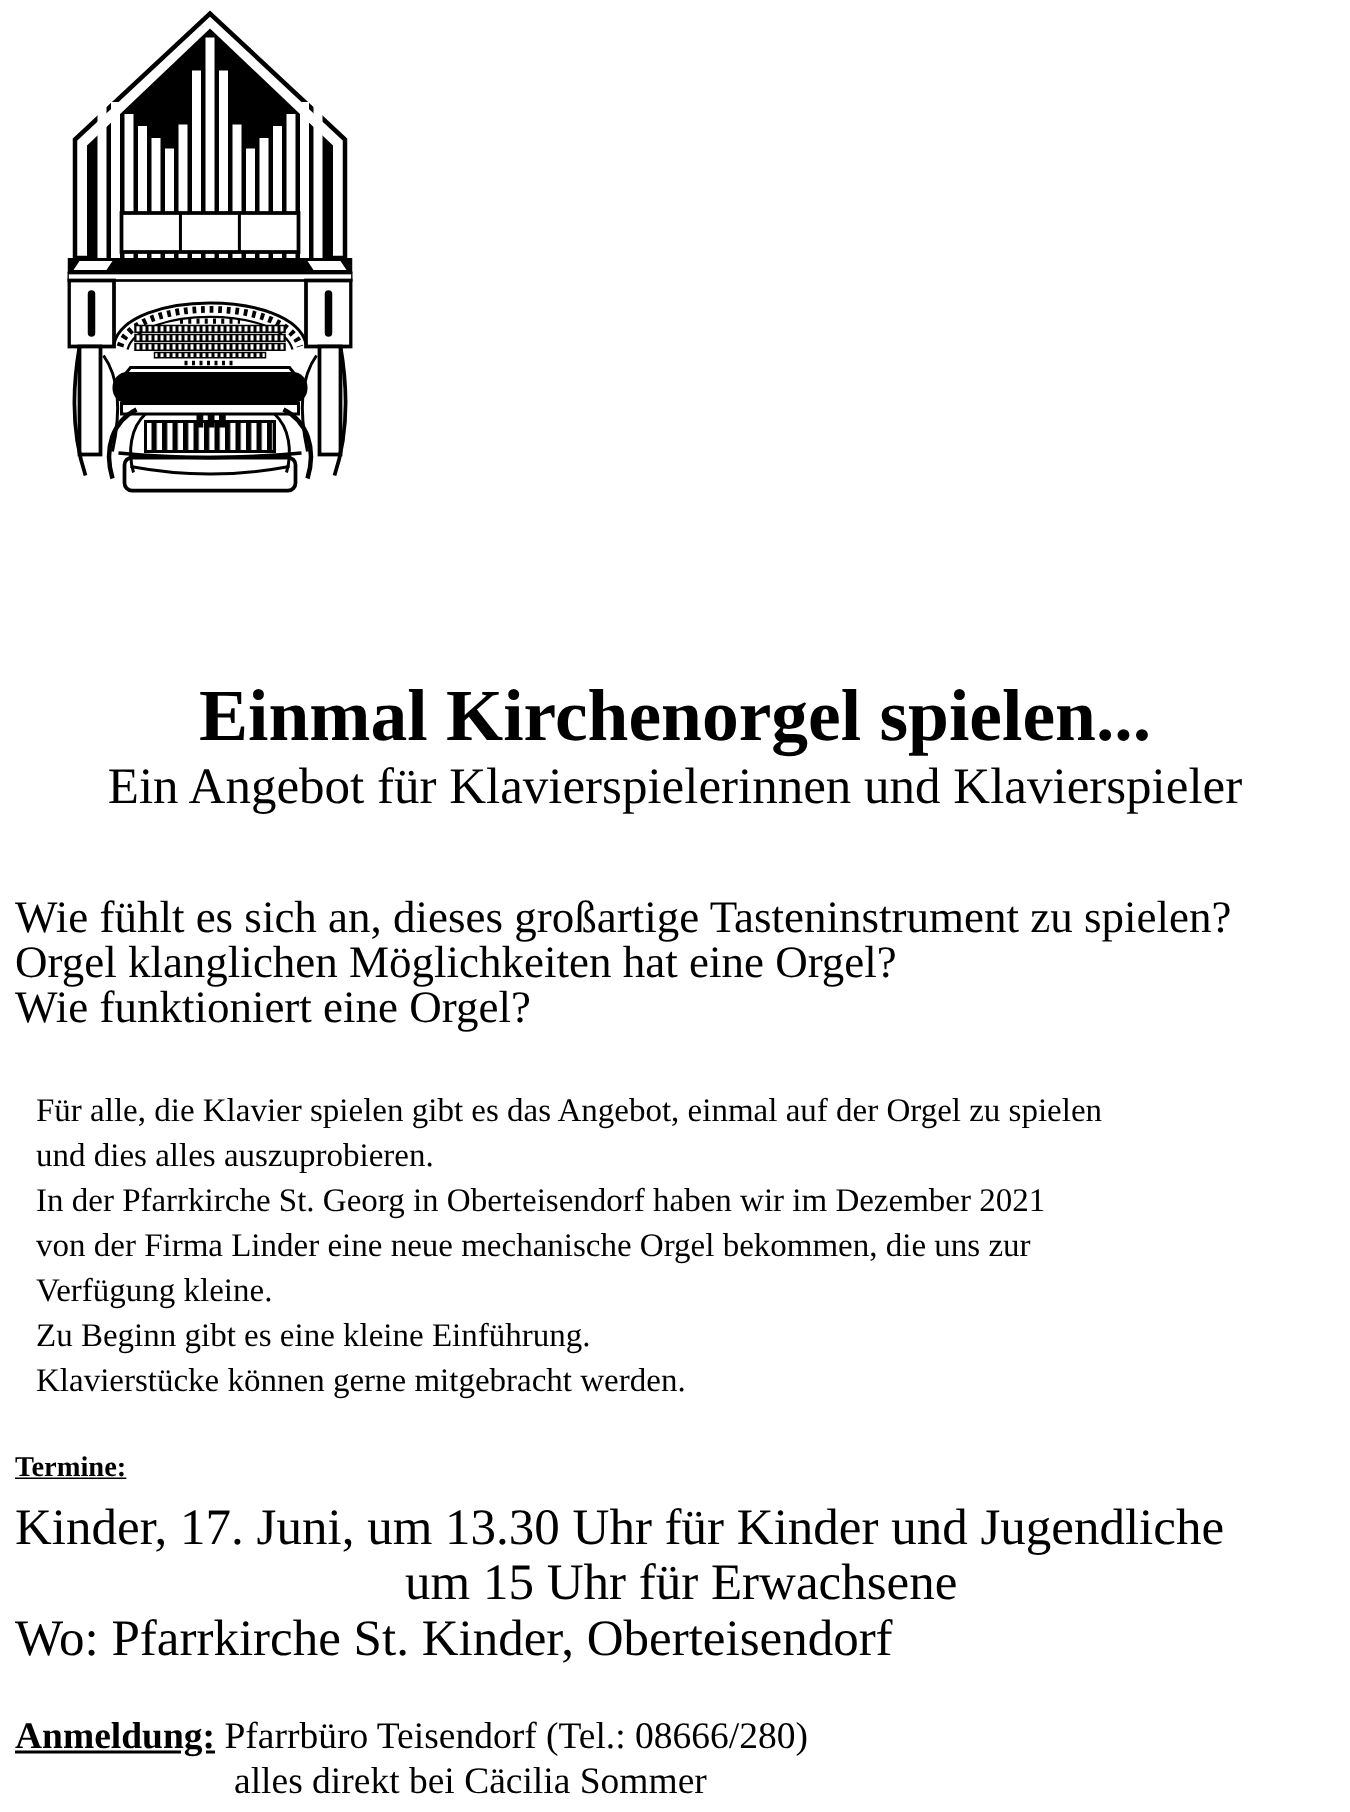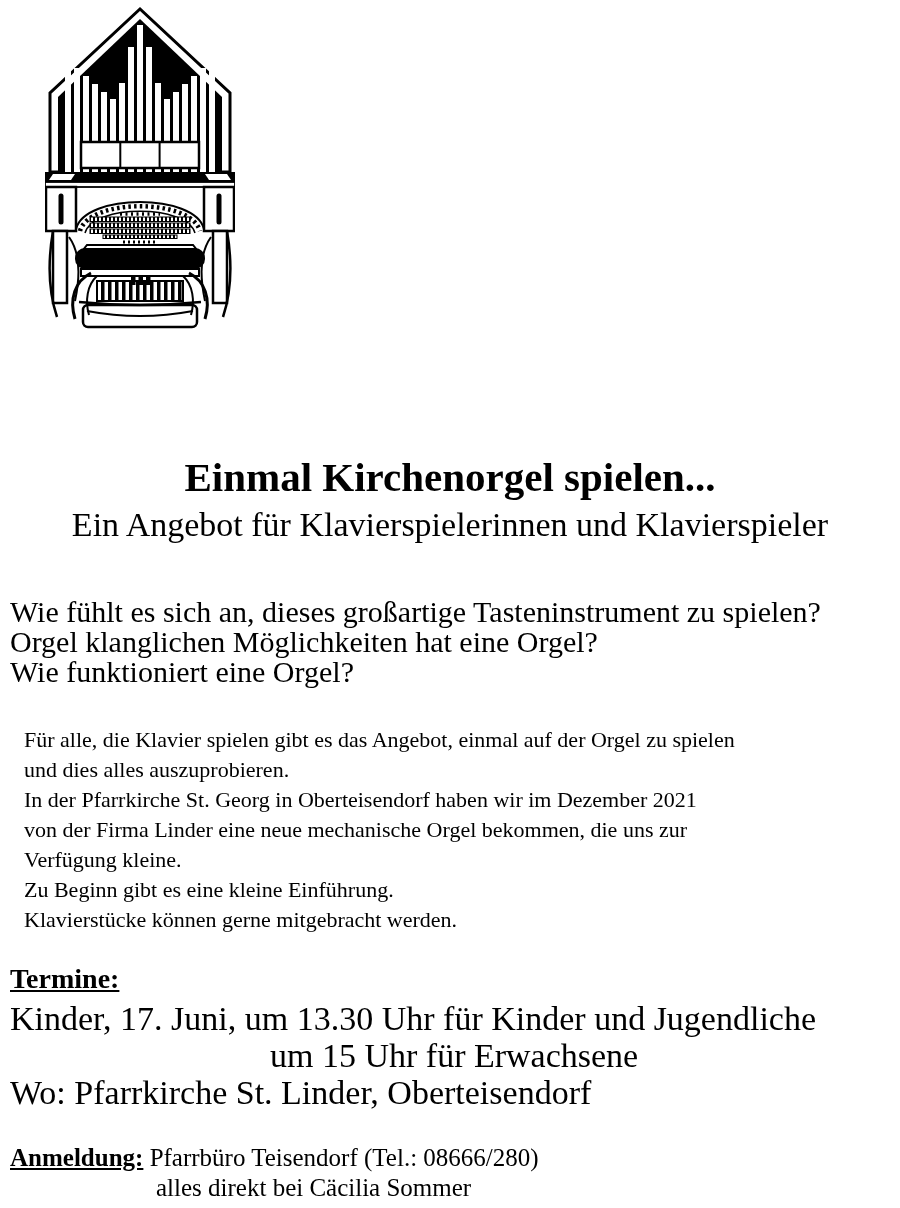--- a/index.html
+++ b/index.html
@@ -5,30 +5,30 @@
   html,body{margin:0;padding:0;background:#e8e8e8}
   .page{
     position:relative;width:900px;height:1208px;margin:0 auto;
     background:#ffffff;color:#000000;
     font-family:"Liberation Serif","DejaVu Serif",serif;
     overflow:hidden;
   }
   .organ{position:absolute;left:45px;top:5px;width:190px;height:325px}
   .title{
     position:absolute;top:449px;left:0;width:100%;text-align:center;
-    font-size:41px;line-height:56px;font-weight:bold;white-space:nowrap;
+    font-size:49px;line-height:56px;font-weight:bold;white-space:nowrap;
   }
   .subtitle{
     position:absolute;top:505px;left:0;width:100%;text-align:center;
     font-size:34px;line-height:40px;font-weight:normal;white-space:nowrap;
   }
   .intro{position:absolute;top:597px;left:10px;font-size:30px;line-height:30px;white-space:nowrap}
   .maintext{position:absolute;top:725px;left:24px;font-size:22px;line-height:30px;white-space:nowrap}
   .termine{
-    position:absolute;top:964px;left:10px;font-size:28px;line-height:30px;
+    position:absolute;top:964px;left:10px;font-size:19px;line-height:30px;
     font-weight:bold;text-decoration:underline;white-space:nowrap;
   }
   .schedule{position:absolute;top:1000px;left:10px;font-size:34px;line-height:37px;white-space:nowrap}
   .schedule .indent{padding-left:260px}
   .anmeldung{position:absolute;top:1143px;left:10px;font-size:25px;line-height:30px;white-space:nowrap}
   .anmeldung .indent{padding-left:146px}
   .bold{font-weight:normal}
   .bold-u{font-weight:bold;text-decoration:underline}
 </style>
 </head>
@@ -139,21 +139,21 @@
     <div>Verfügung kleine.</div>
     <div>Zu Beginn gibt es eine kleine Einführung.</div>
     <div>Klavierstücke können gerne mitgebracht werden.</div>
   </div>
 
   <div class="termine">Termine:</div>
 
   <div class="schedule">
     <div><span>Kinder, </span><span class="bold">17. Juni</span><span>, um 13.30 Uhr für Kinder und Jugendliche</span></div>
     <div class="indent">um 15 Uhr für Erwachsene</div>
-    <div><span class="bold">Wo:</span> <span>Pfarrkirche St. Linder, Oberteisendorf</span></div>
+    <div><span class="bold">Wo:</span> <span>Pfarrkirche St. Kinder, Oberteisendorf</span></div>
   </div>
 
   <div class="anmeldung">
     <div><span class="bold-u">Anmeldung:</span> <span>Pfarrbüro Teisendorf (Tel.: 08666/280)</span></div>
     <div class="indent">alles direkt bei Cäcilia Sommer</div>
   </div>
 
 </div>
 
 </body></html>

